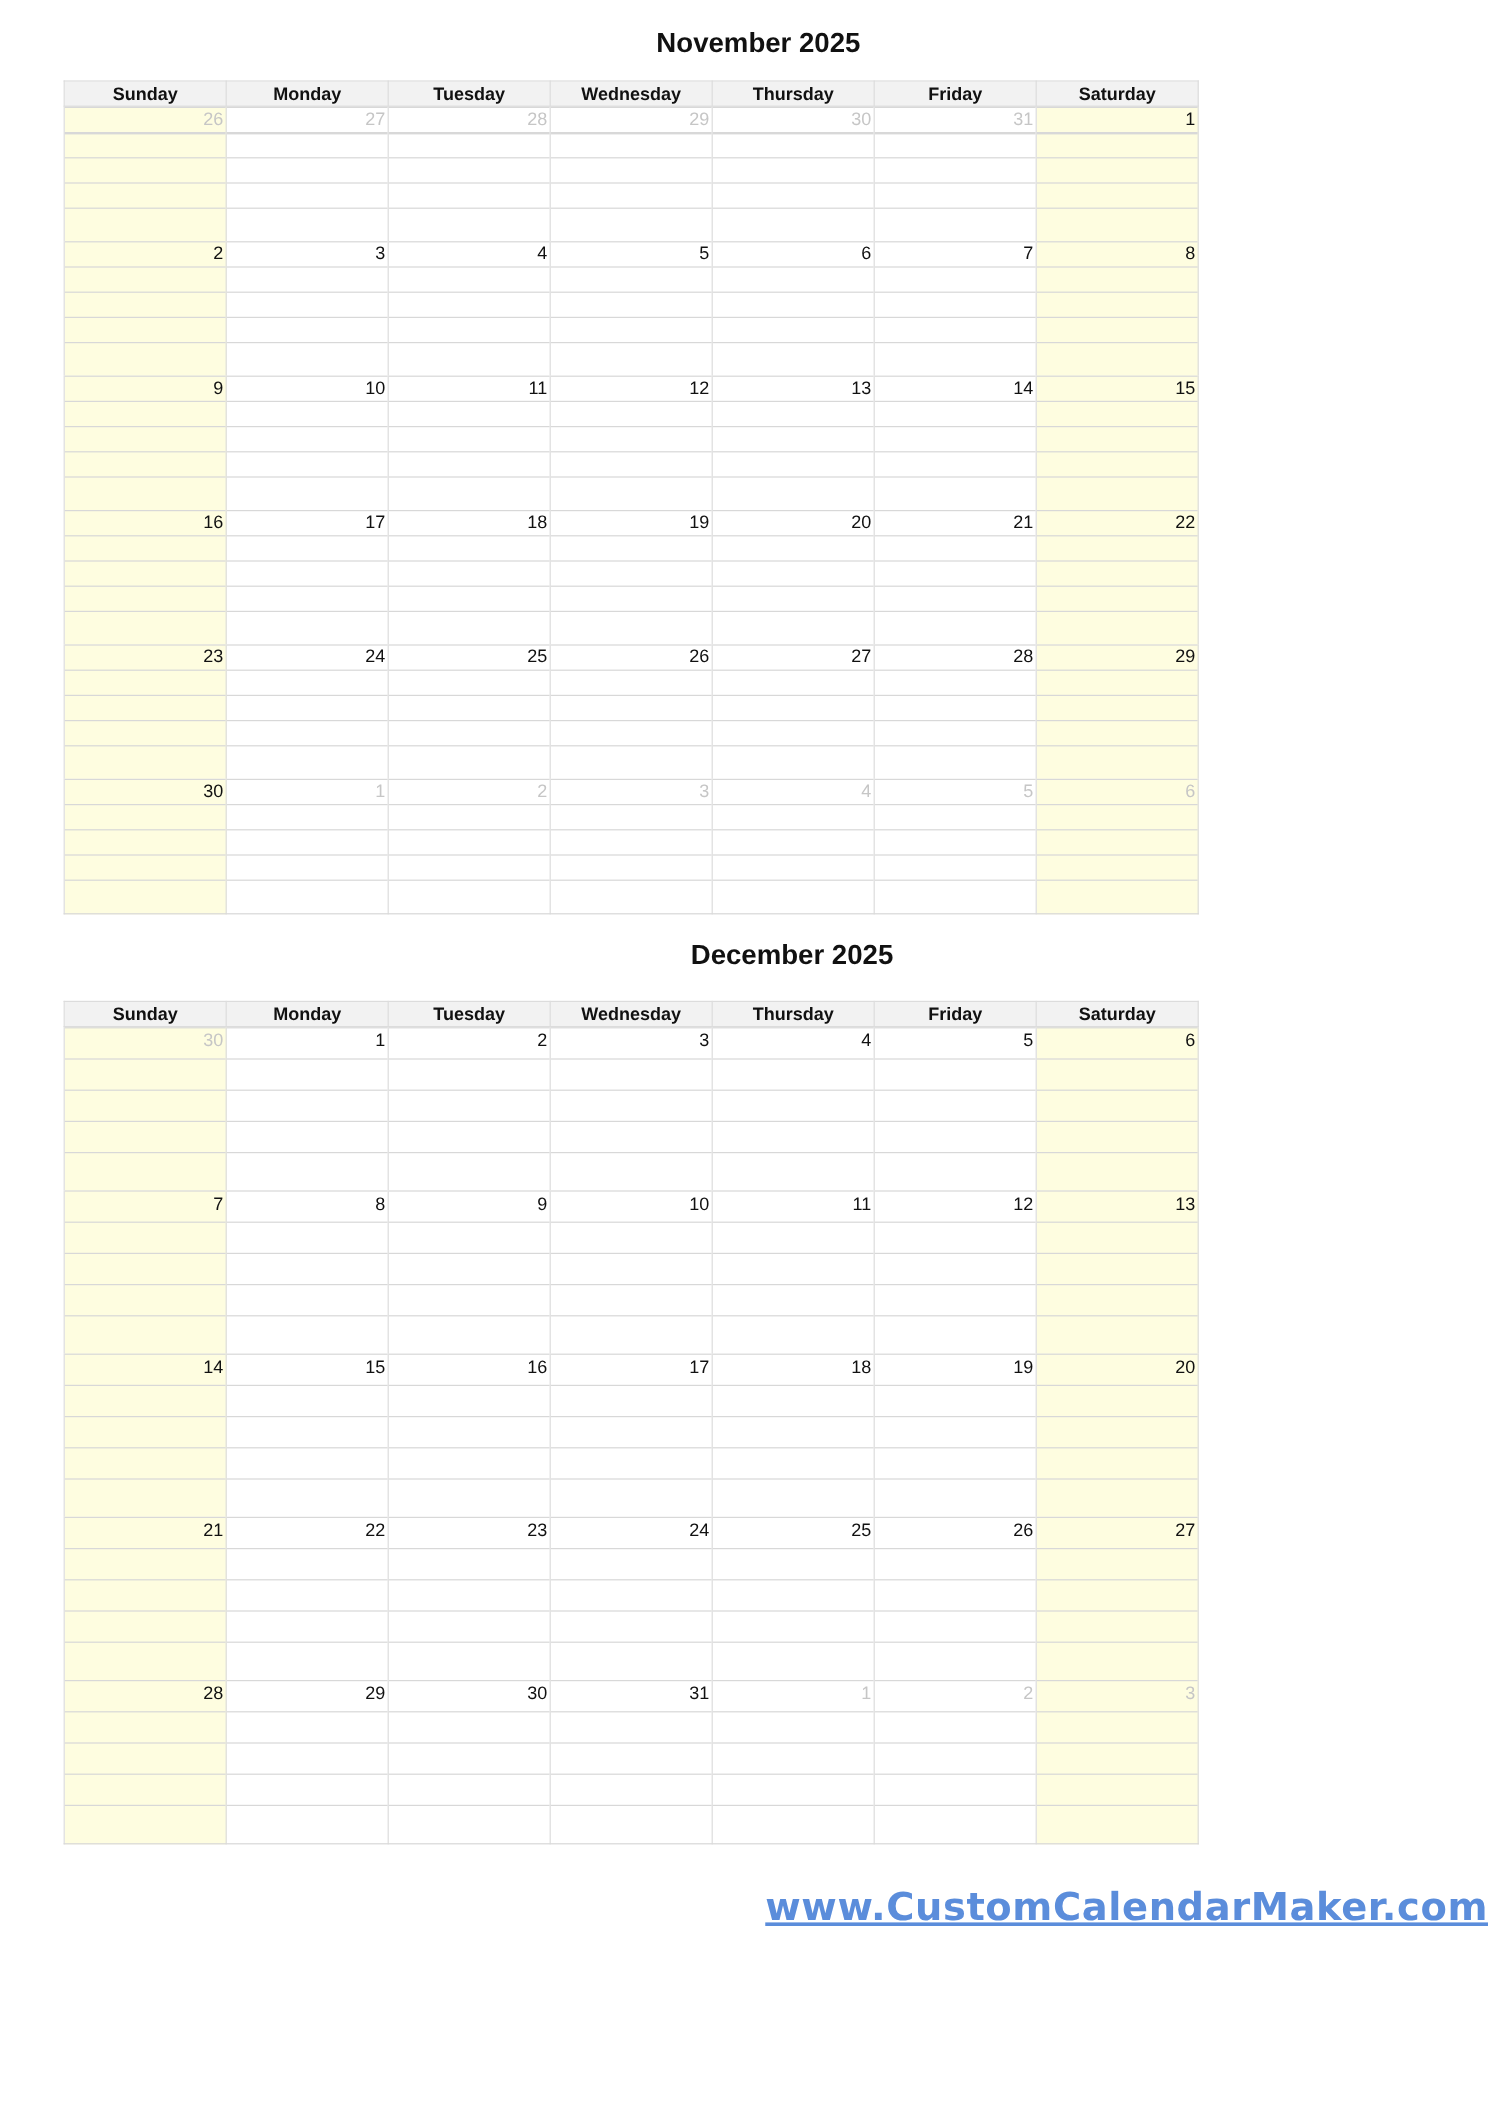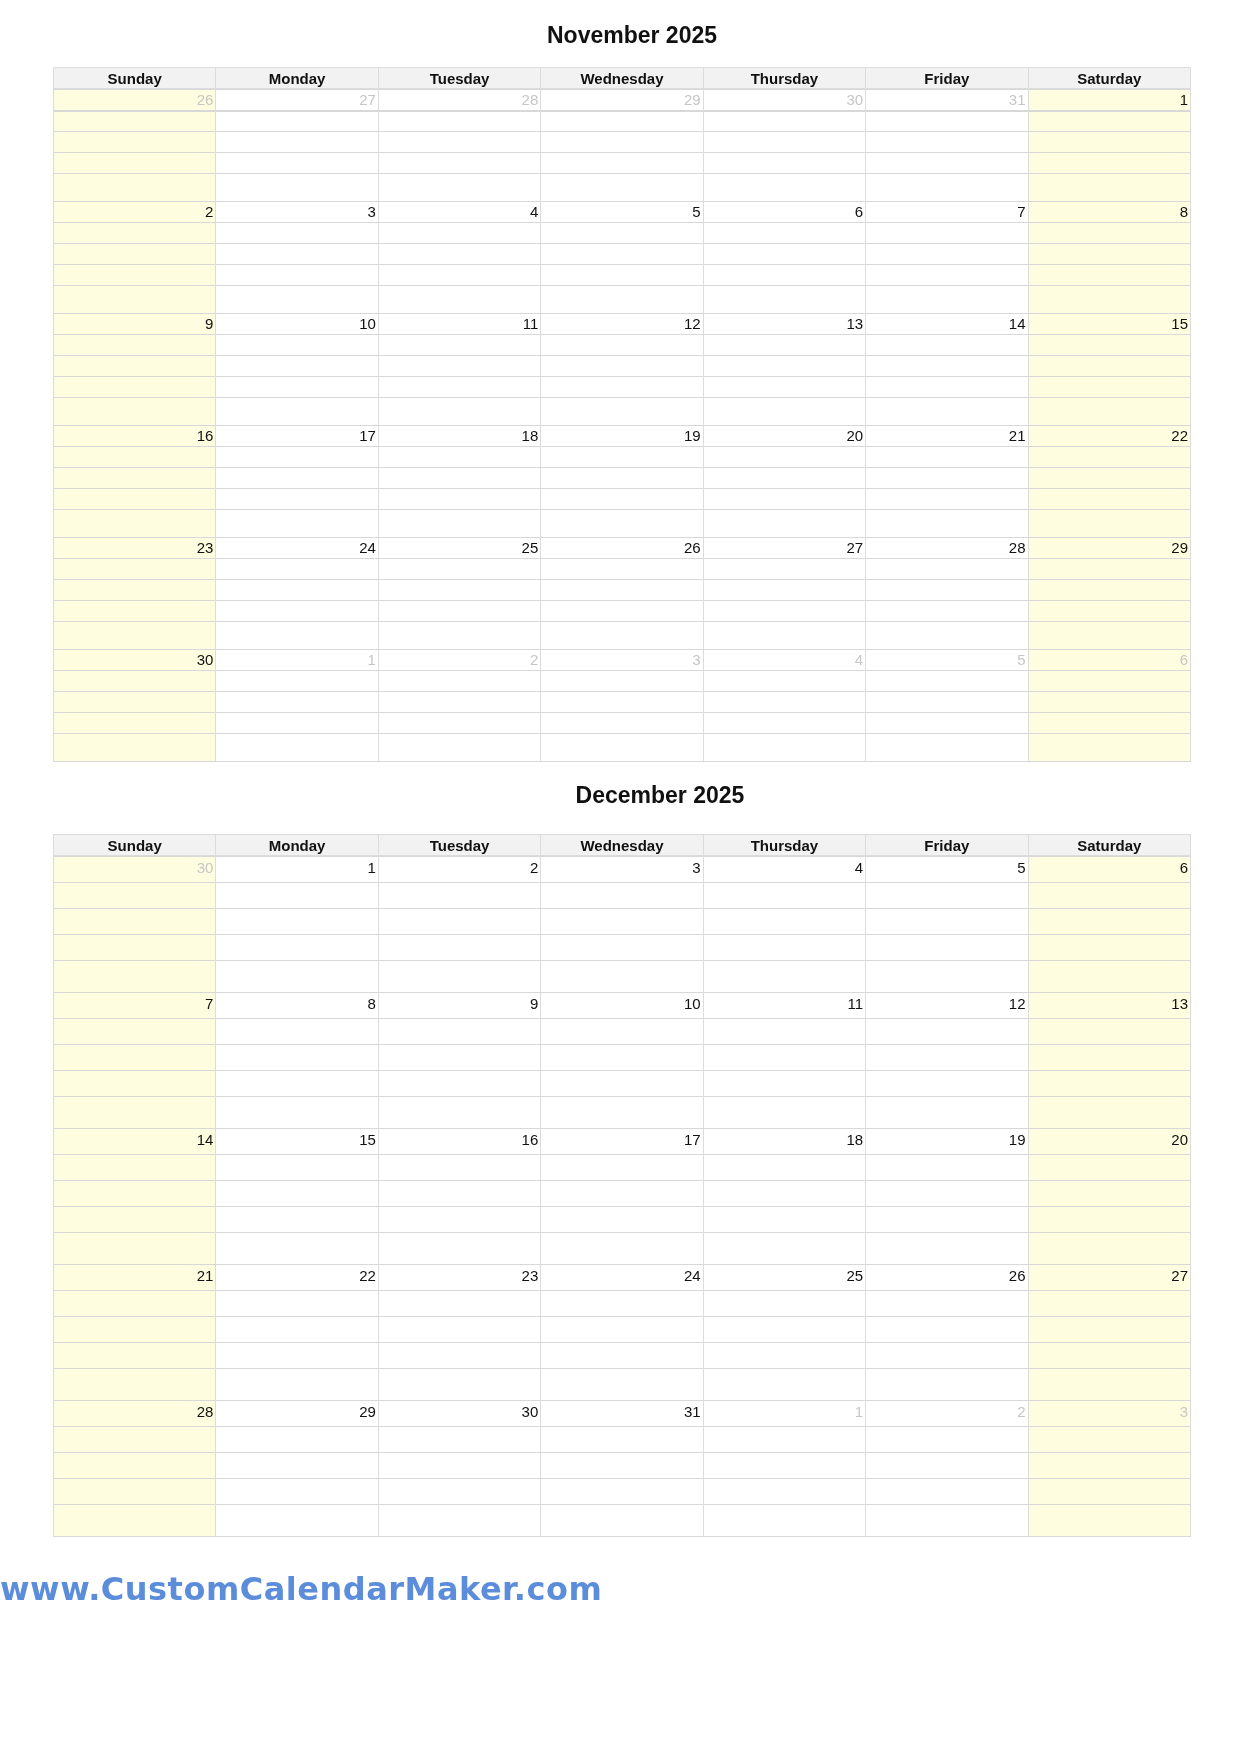--- a/index.html
+++ b/index.html
@@ -1,34 +1,34 @@
 <!DOCTYPE html>
 <html><head>
 <meta charset="utf-8">
 <style>
   html, body { margin:0; padding:0; background:#ffffff; }
   body { width:1240px; height:1755px; position:relative; font-family:"Liberation Sans", sans-serif; color:#111; overflow:hidden; }
   .month-title { position:absolute; left:12px; width:1240px; text-align:center; font-weight:bold; font-size:23px; color:#111; }
-  .cal { position:absolute; left:53px; width:1138px; border-collapse:collapse; table-layout:fixed; }
+  .cal { position:absolute; left:53px; width:946px; border-collapse:collapse; table-layout:fixed; }
   .cal th { background:#f2f2f2; font-size:15px; font-weight:bold; height:20px; padding:0; border:1px solid #dcdcdc; color:#111; }
   .cal td { border-left:1px solid #dcdcdc; border-right:1px solid #dcdcdc; padding:0; vertical-align:top; }
   .cal td.weekend { background:#fefde0; }
   .day-cell { display:flex; flex-direction:column; }
   .day-num { text-align:right; padding-right:2px; font-size:15px; color:#111; box-sizing:border-box; line-height:20px; border-top:1px solid #d8d8d8; }
   .day-num.other { color:#c6c6c6; }
   .note-line { border-top:1px solid #d8d8d8; box-sizing:border-box; }
   .nov .day-num { height:21px; }
   .nov .note-line { height:21px; }
   .nov .note-line.last { height:28px; }
   .dec .day-num { height:26px; line-height:22px; }
   .dec .note-line { height:26px; }
   .dec .note-line.last { height:32px; }
   .cal tr.week:last-child td { border-bottom:1px solid #d8d8d8; }
   .nov .week:first-child .note-line:nth-child(2) { border-top:2px solid #d8d8d8; }
-  .brand { position:absolute; top:1570px; left:0; width:1240px; text-align:left; font-family:"DejaVu Sans", sans-serif; font-weight:bold; font-size:32px; color:#5b8ddb; letter-spacing:0.5px; }
+  .brand { position:absolute; top:1570px; left:0; width:1240px; text-align:right; font-family:"DejaVu Sans", sans-serif; font-weight:bold; font-size:32px; color:#5b8ddb; letter-spacing:0.5px;text-decoration:underline; }
 </style>
 </head>
 <body>
 
 <div class="month-title" style="top:22px;">November 2025</div>
 <table class="cal nov" style="top:67px;">
   <thead>
       <tr>
         <th>Sunday</th>
         <th>Monday</th>

